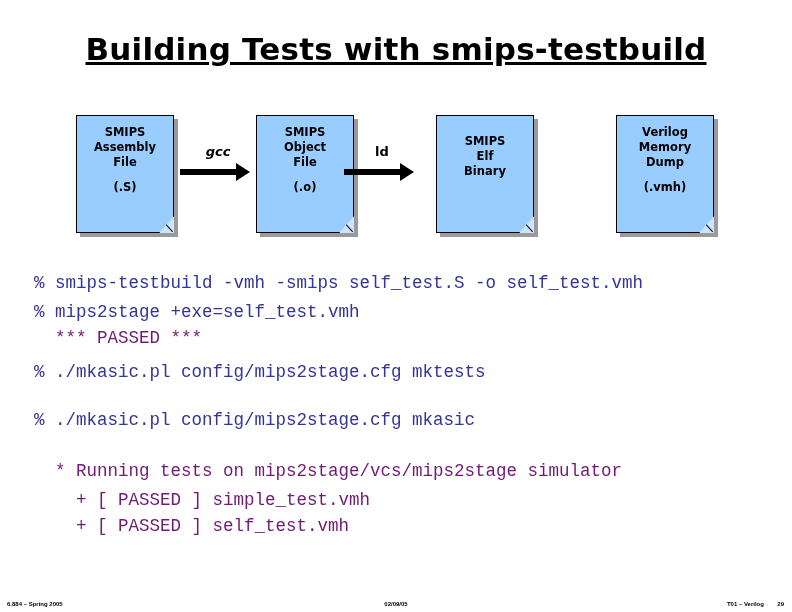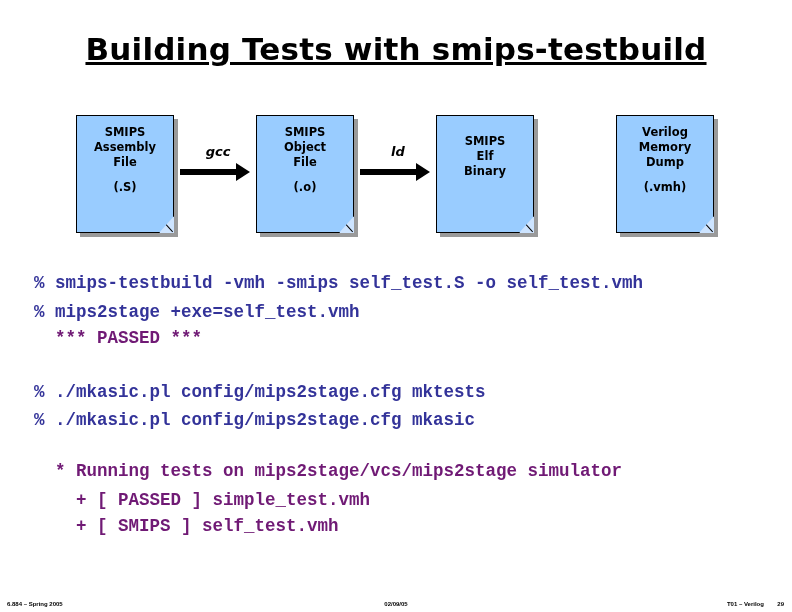--- a/index.html
+++ b/index.html
@@ -144,21 +144,21 @@
     border-bottom: 9px solid transparent;
     border-left: 14px solid #000000;
   }
 
   
   .code-line {
     position: absolute;
     left: 34px;
     font-family: "Liberation Mono", "DejaVu Sans Mono", monospace;
     font-size: 17.5px;
-    font-weight: bold;
+    font-weight: normal;
     white-space: pre;
     letter-spacing: 0px;
   }
   .blue { color: #333399; }
   .black { color: #701a75; }
 
   
   .footer {
     position: absolute;
     bottom: 5px;
@@ -203,21 +203,21 @@
     <div class="doc-shape"></div>
     <div class="doc-fold"></div>
     <div class="doc-text">
       <span>SMIPS</span>
       <span>Object</span>
       <span>File</span>
       <span class="doc-ext">(.o)</span>
     </div>
   </div>
 
-  <div class="arrow-group" style="left:360px; width:76px; height:118px;font-style:italic;">
+  <div class="arrow-group" style="left:344px; width:76px; height:118px;">
     <div class="arrow-label">ld</div>
     <div class="arrow-line" style="width:58px;"></div>
     <div class="arrow-head" style="left:56px;"></div>
   </div>
 
   <div class="doc-box" style="left:436px;">
     <div class="doc-shadow"></div>
     <div class="doc-shape"></div>
     <div class="doc-fold"></div>
     <div class="doc-text" style="padding-top:19px;">
@@ -242,29 +242,29 @@
   </div>
 
 </div>
 
 <div class="code-line blue" style="top:273px;">% smips-testbuild -vmh -smips self_test.S -o self_test.vmh</div>
 
 <div class="code-line blue" style="top:302px;">% mips2stage +exe=self_test.vmh</div>
 
 <div class="code-line black" style="top:328px;">  *** PASSED ***</div>
 
-<div class="code-line blue" style="top:382px;">% ./mkasic.pl config/mips2stage.cfg mktests</div>
+<div class="code-line blue" style="top:362px;">% ./mkasic.pl config/mips2stage.cfg mktests</div>
 
 <div class="code-line blue" style="top:410px;">% ./mkasic.pl config/mips2stage.cfg mkasic</div>
 
 <div class="code-line black" style="top:461px;">  * Running tests on mips2stage/vcs/mips2stage simulator</div>
 
 <div class="code-line black" style="top:490px;">    + [ PASSED ] simple_test.vmh</div>
 
-<div class="code-line black" style="top:516px;">    + [ SMIPS ] self_test.vmh</div>
+<div class="code-line black" style="top:516px;">    + [ PASSED ] self_test.vmh</div>
 
 <div class="footer" id="footer-left">6.884 – Spring 2005</div>
 
 <div class="footer" id="footer-center">02/09/05</div>
 
 <div class="footer" id="footer-right">
   <span>T01 – Verilog</span>
   <span class="sep"></span>
   <span>29</span>
 </div>

